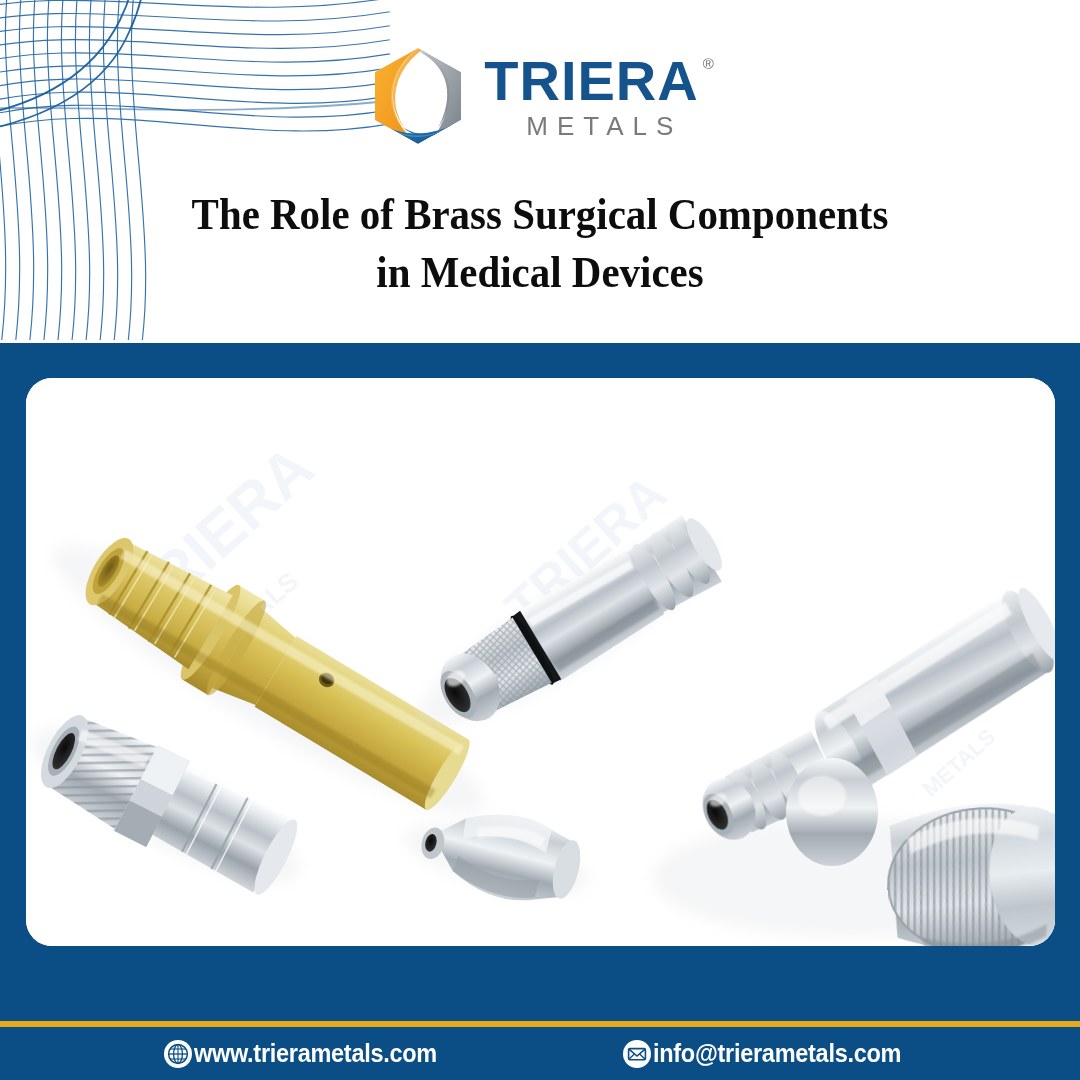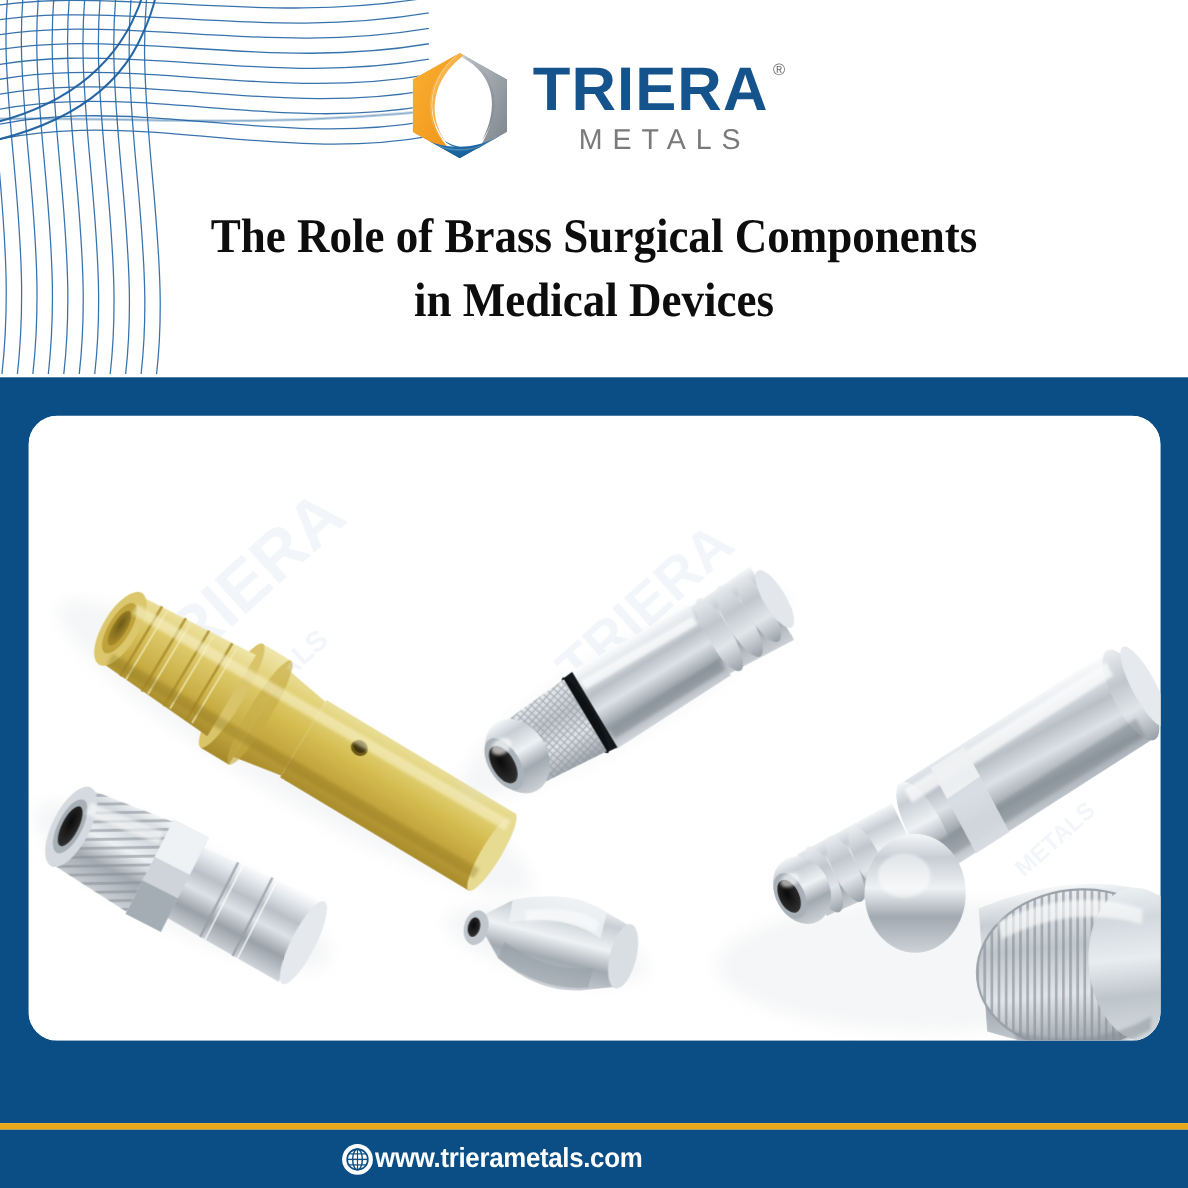--- a/index.html
+++ b/index.html
@@ -417,14 +417,23 @@
       <circle cx="15" cy="15" r="9.4" fill="none" stroke="#0B4E85" stroke-width="1.5"></circle>
       <ellipse cx="15" cy="15" rx="4.4" ry="9.4" fill="none" stroke="#0B4E85" stroke-width="1.3"></ellipse>
       <line x1="5.6" y1="15" x2="24.4" y2="15" stroke="#0B4E85" stroke-width="1.3"></line>
       <line x1="7.0" y1="10.0" x2="23.0" y2="10.0" stroke="#0B4E85" stroke-width="1.1"></line>
       <line x1="7.0" y1="20.0" x2="23.0" y2="20.0" stroke="#0B4E85" stroke-width="1.1"></line>
       <line x1="15" y1="5.6" x2="15" y2="24.4" stroke="#0B4E85" stroke-width="1.1"></line>
     </svg>
     <span class="f-label">www.trierametals.com</span>
   </div>
 
+  <div class="f-item mail">
+    <svg class="f-icon" viewBox="0 0 30 30">
+      <circle cx="15" cy="15" r="14" fill="#FFFFFF"></circle>
+      <rect x="6.6" y="9.6" width="16.8" height="11.2" rx="1.2" fill="none" stroke="#0B4E85" stroke-width="1.6"></rect>
+      <path d="M6.9 10.2 L15 17.0 L23.1 10.2" fill="none" stroke="#0B4E85" stroke-width="1.6"></path>
+      <path d="M6.9 20.3 L12.3 15.0 M23.1 20.3 L17.7 15.0" fill="none" stroke="#0B4E85" stroke-width="1.3"></path>
+    </svg>
+    <span class="f-label">info@trierametals.com</span>
+  </div>
 
 </div>
 
 </body></html>

